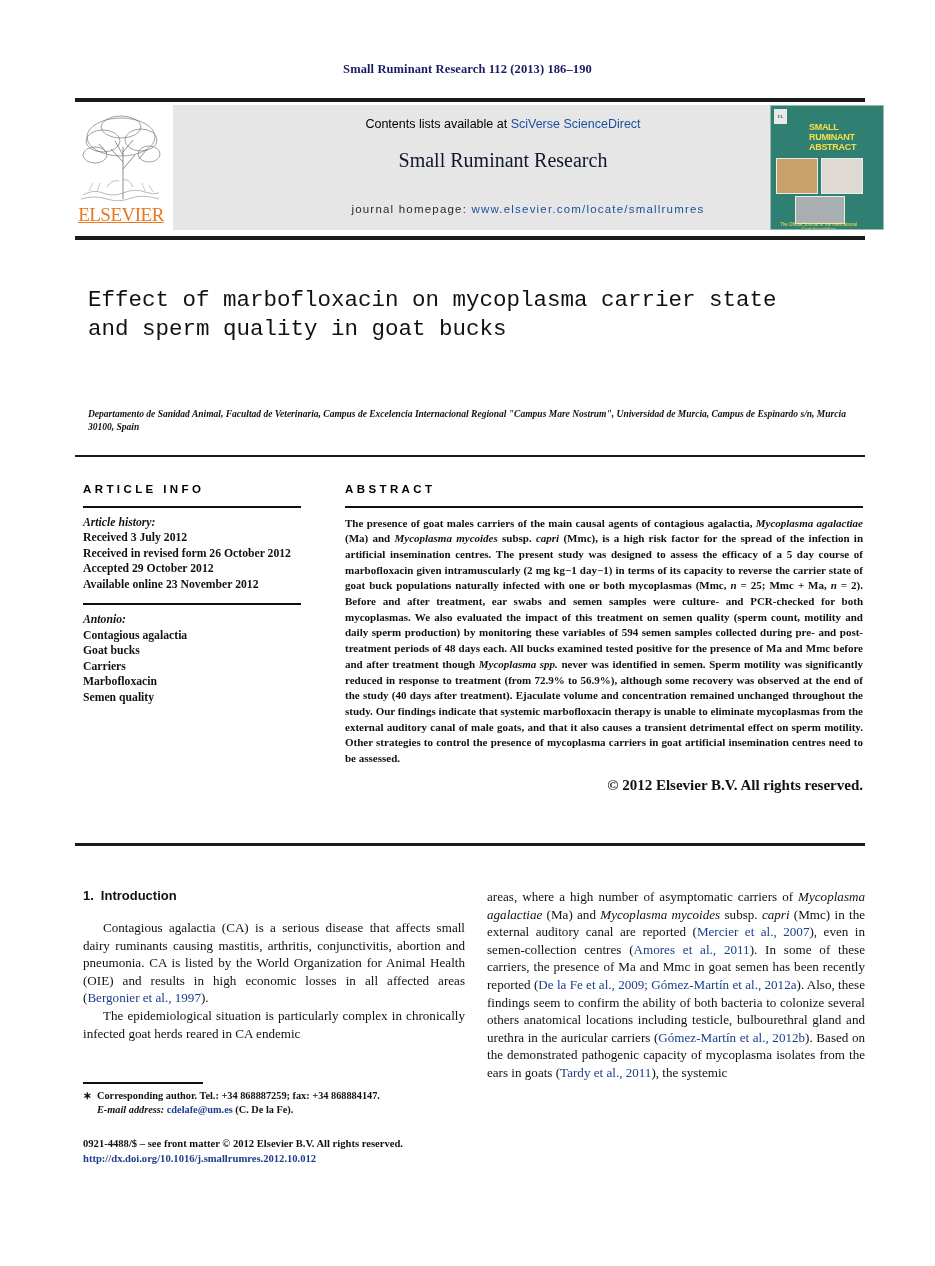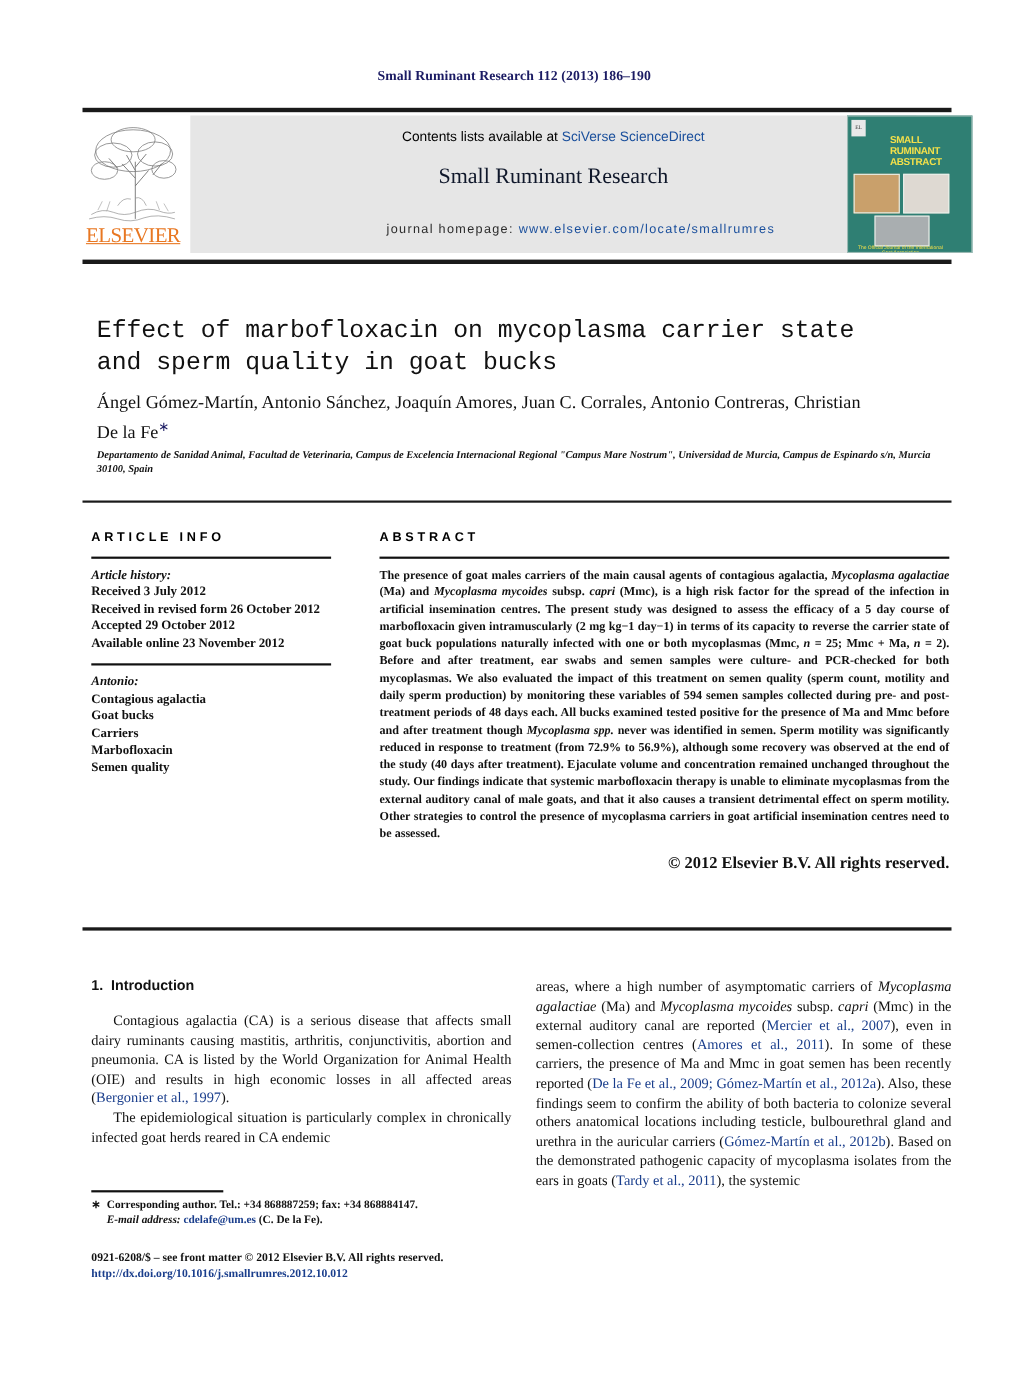--- a/index.html
+++ b/index.html
@@ -406,23 +406,20 @@
       <div class="ph c"></div>
       <div class="cover-foot">The Official Journal of the International Goat Association</div>
     </div>
 
   </div>
 
   <div class="rule-under-mast"></div>
 
   <div class="article-title">Effect of marbofloxacin on mycoplasma carrier state and sperm quality in goat bucks</div>
 
-  <div class="authors">
-    <span>Ángel Gómez-Martín, Antonio Sánchez, Joaquín Amores, Juan C. Corrales, Antonio Contreras, Christian De la Fe</span><span class="corr-star">∗</span>
-  </div>
 
   <div class="affiliation">Departamento de Sanidad Animal, Facultad de Veterinaria, Campus de Excelencia Internacional Regional "Campus Mare Nostrum", Universidad de Murcia, Campus de Espinardo s/n, Murcia 30100, Spain</div>
 
   <div class="rule-under-auth"></div>
 
   <div class="info-col">
     <div class="col-head">ARTICLE INFO</div>
     <div class="info-rule"></div>
     <div class="info-block">
       <div class="ih">Article history:</div>
@@ -469,17 +466,17 @@
     <span class="fn-body">
       <span>Corresponding author. Tel.: +34 868887259; fax: +34 868884147.</span>
       <br>
       <span class="em">E-mail address:</span>
       <span class="ref">cdelafe@um.es</span>
       <span>(C. De la Fe).</span>
     </span>
   </div>
 
   <div class="copyright">
-    <div>0921-6208/$ – see front matter © 2012 Elsevier B.V. All rights reserved.</div>
+    <div>0921-4488/$ – see front matter © 2012 Elsevier B.V. All rights reserved.</div>
     <div class="doi">http://dx.doi.org/10.1016/j.smallrumres.2012.10.012</div>
   </div>
 
 </div>
 
 </body></html>

